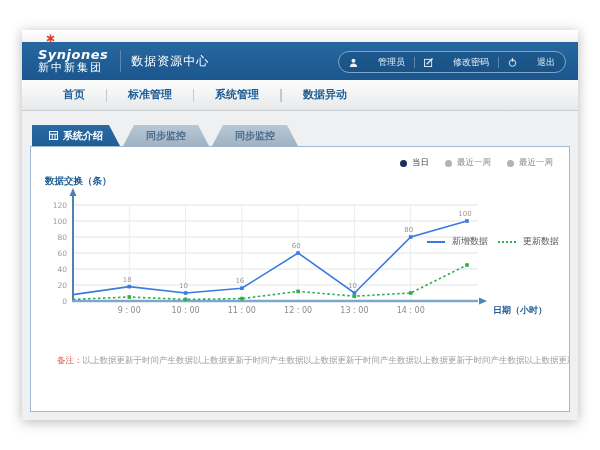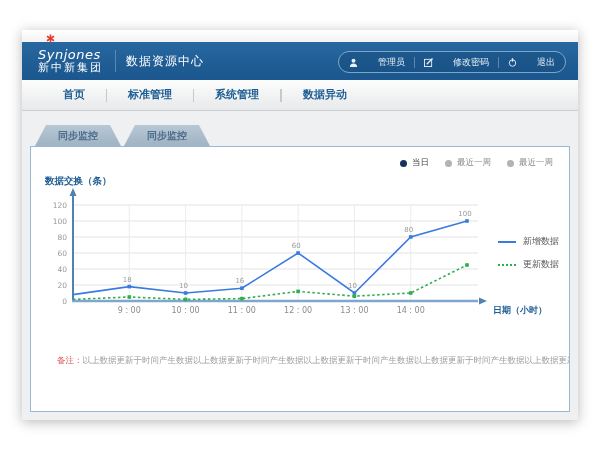--- a/index.html
+++ b/index.html
@@ -5,21 +5,21 @@
   html,body{margin:0;padding:0;background:#fff;font-family:"DejaVu Sans","Liberation Sans",sans-serif;}
   .stage{position:relative;width:600px;height:450px;background:#fff;overflow:hidden;}
   .card{position:absolute;left:22px;top:30px;width:556px;height:390px;background:#eef0f2;
         box-shadow:0 2px 12px rgba(0,0,0,.28);display:flex;flex-direction:column;}
   .top-strip{height:12px;background:linear-gradient(#ffffff,#f3f3f3);}
   .logo-star{position:absolute;left:24px;top:4px;z-index:5;}
 
   
   .header{height:38px;background:linear-gradient(#27679f,#1b568e);display:flex;align-items:center;position:relative;}
   .logo{padding-left:16px;line-height:1.05;color:#fff;}
-  .logo-en{font-size:13px;font-weight:normal;font-style:italic;letter-spacing:.5px;display:block;}
+  .logo-en{font-size:13px;font-weight:bold;font-style:italic;letter-spacing:.5px;display:block;}
   .logo-cn{font-size:11px;font-weight:normal;letter-spacing:2px;display:block;}
   .hdr-div{width:1px;height:22px;background:#5d87ad;margin:0 10px 0 12px;}
   .app-title{color:#fff;font-size:12px;letter-spacing:1px;}
   .user-pill{position:absolute;right:12px;top:9px;height:20px;border:1px solid #7fa6c6;border-radius:11px;
              background:rgba(12,60,100,.25);display:flex;align-items:center;padding:0 10px;}
   .pill-item{display:flex;align-items:center;gap:20px;color:#e8f1f8;font-size:9px;cursor:pointer;}
   .pill-div{width:1px;height:11px;background:#5d87ad;margin:0 9px;}
 
   
   .navbar{height:30px;background:linear-gradient(#fdfdfd,#e7e9ea);border-bottom:1px solid #c9ced3;
@@ -40,21 +40,21 @@
   
   .radios{position:absolute;top:10px;right:16px;display:flex;gap:16px;z-index:3;}
   .radio{display:flex;align-items:center;gap:5px;font-size:8.5px;color:#888;cursor:pointer;}
   .dot{width:7px;height:7px;border-radius:50%;background:#b3b3b3;}
   .radio.selected .dot{background:#17305e;}
   .radio.selected{color:#444;}
 
   .chart-svg{position:absolute;left:4px;top:24px;}
 
   
-  .legend{position:absolute;right:10px;top:88px;display:flex;flex-direction:column;gap:10px;z-index:3;}
+  .legend{position:absolute;right:10px;top:88px;display:flex;flex-direction:row;gap:10px;z-index:3;}
   .leg-item{display:flex;align-items:center;gap:7px;font-size:9px;color:#555;cursor:pointer;}
   .leg-solid{width:18px;height:0;border-top:2px solid #3b7ae0;}
   .leg-dotted{width:18px;height:0;border-top:2px dotted #2fae4e;}
 
   
   .footnote{position:absolute;left:0;right:0;top:208px;padding:0 26px;font-size:8.5px;color:#a0a0a0;
             white-space:nowrap;overflow:hidden;}
   .footnote .red{color:#d9534f;}
 </style>
 </head>
@@ -114,20 +114,29 @@
       <span class="nav-item">标准管理</span>
       <span class="nav-sep"></span>
       <span class="nav-item">系统管理</span>
       <span class="nav-sep"></span>
       <span class="nav-sep"></span>
       <span class="nav-item">数据异动</span>
     </div>
 
     <div class="content">
       <div class="tabs">
+        <div class="tab active">
+          <svg width="9" height="9" viewBox="0 0 9 9">
+            <rect x="0.5" y="0.5" width="8" height="8" fill="none" stroke="#fff"></rect>
+            <line x1="0.5" y1="3.2" x2="8.5" y2="3.2" stroke="#fff"></line>
+            <line x1="3.2" y1="3.2" x2="3.2" y2="8.5" stroke="#fff"></line>
+            <line x1="6" y1="3.2" x2="6" y2="8.5" stroke="#fff"></line>
+          </svg>
+          <span>系统介绍</span>
+        </div>
         <div class="tab inactive">
           <span>同步监控</span>
         </div>
         <div class="tab inactive">
           <span>同步监控</span>
         </div>
       </div>
 
       <div class="panel">
         <div class="radios">

